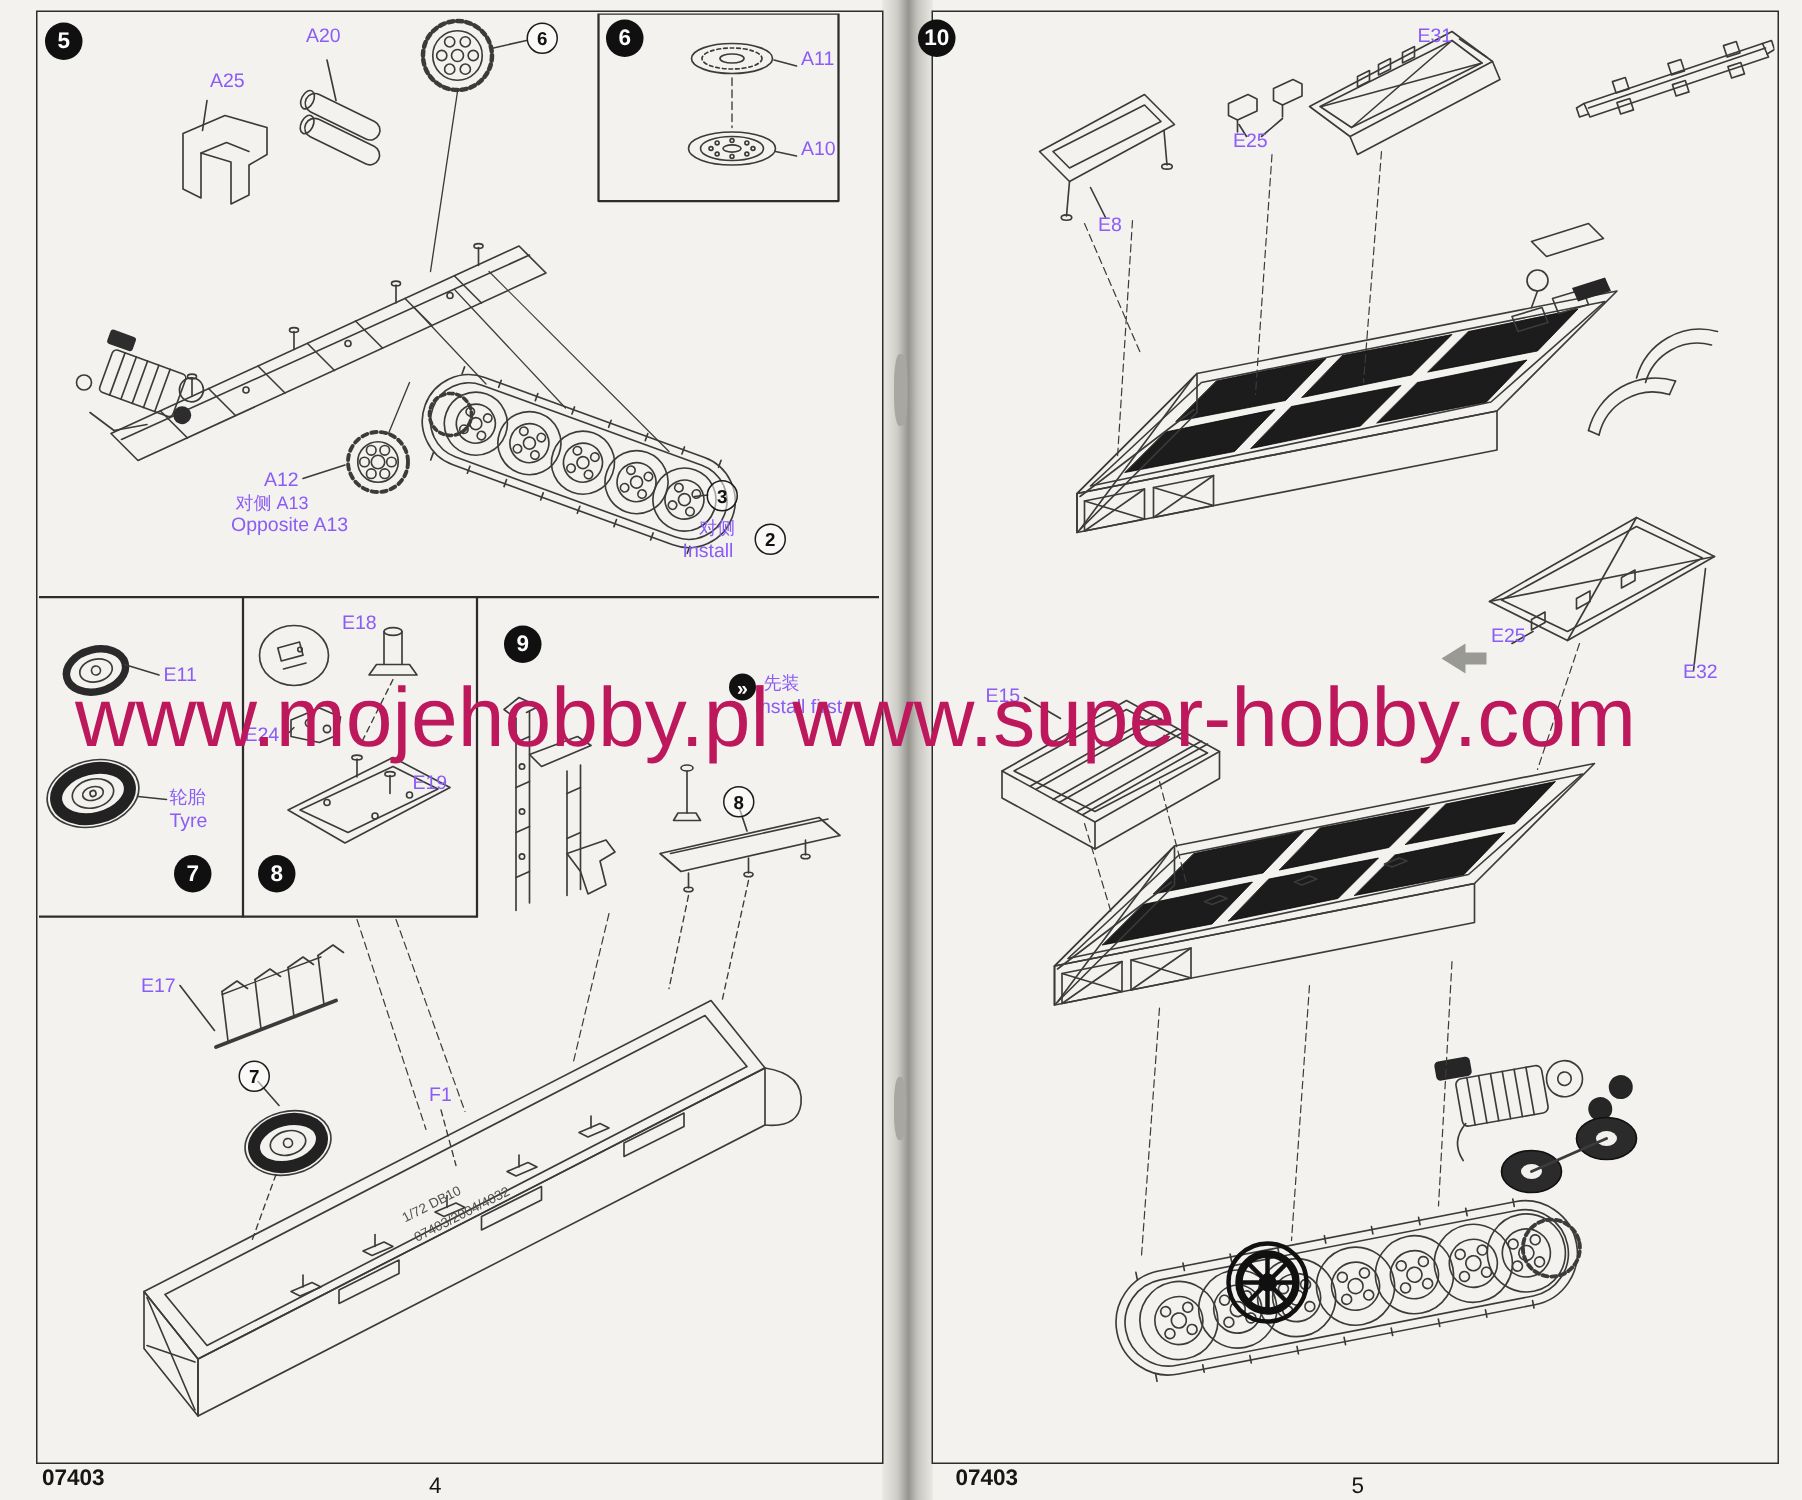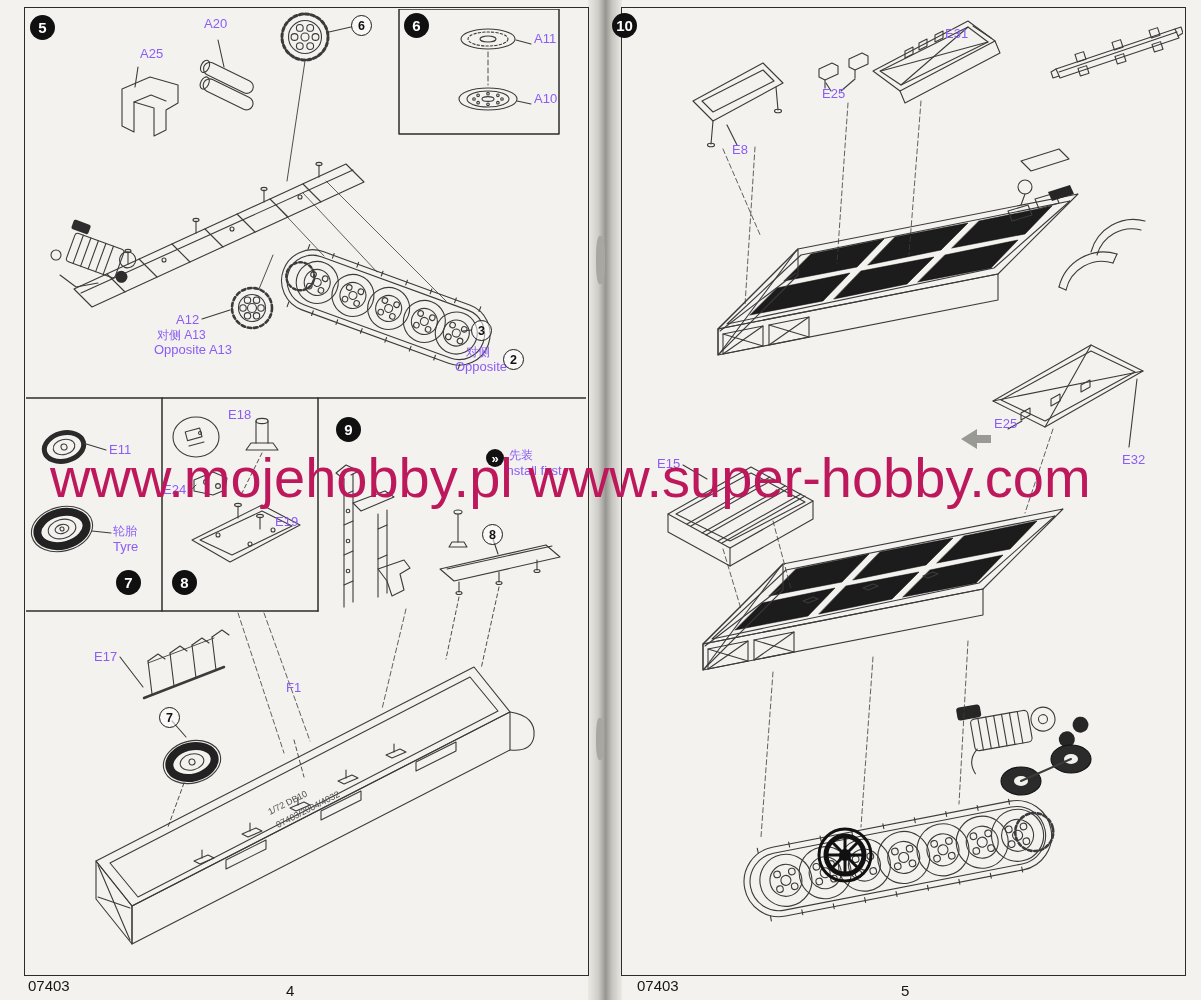--- a/index.html
+++ b/index.html
@@ -4,21 +4,21 @@
 <style>
   html,body{margin:0;padding:0}
   #root{position:relative;width:1201px;height:1000px;background:#f3f2ee;font-family:"Liberation Sans",sans-serif;overflow:hidden;color:#161616}
   svg{position:absolute;overflow:hidden}
   svg text{font-family:"Liberation Sans",sans-serif}
   .lbl{position:absolute;font-size:13px;line-height:1.1;white-space:nowrap;color:#8b5cf6}
   .lbl-cn{font-size:12px}
   .badge{position:absolute;width:25px;height:25px;border-radius:50%;background:#101010;color:#fdfdfd;display:flex;align-items:center;justify-content:center;font-size:15px;font-weight:bold}
   .callout{position:absolute;width:19px;height:19px;border-radius:50%;border:1.6px solid #1c1c1c;display:flex;align-items:center;justify-content:center;font-size:12.5px;font-weight:bold;color:#111;background:rgba(255,255,255,.55)}
   .frame{position:absolute;border:1.6px solid #2c2c2c}
-  .code{position:absolute;font-size:15px;font-weight:normal}
+  .code{position:absolute;font-size:15px;font-weight:bold}
   .pagenum{position:absolute;font-size:15px}
   #watermark{position:absolute;left:50px;top:445px;font-size:56px;color:#be185d;white-space:nowrap;letter-spacing:0}
   #spine{position:absolute;left:588px;top:0;width:34px;height:1000px;background:linear-gradient(90deg,#eceae5 0%,#cfcdc8 30%,#97958f 52%,#c6c4bf 70%,#eceae5 100%)}
   .spine-blob{position:absolute;background:#a9a7a1;border-radius:40%}
   .install-icon{position:absolute;width:18px;height:18px;border-radius:50%;background:#111;color:#fff;display:flex;align-items:center;justify-content:center;font-size:13px;font-weight:bold}
 </style>
 </head>
 <body>
 
 <div id="root">
@@ -560,50 +560,50 @@
 
   <div class="badge" style="left:404px;top:13px">6</div>
   <span class="lbl" style="left:534px;top:32px">A11</span>
   <span class="lbl" style="left:534px;top:92px">A10</span>
 
   <span class="lbl" style="left:176px;top:313px">A12</span>
   <span class="lbl lbl-cn" style="left:157px;top:329px">对侧 A13</span>
   <span class="lbl" style="left:154px;top:343px">Opposite A13</span>
   <div class="callout" style="left:471px;top:320px">3</div>
   <span class="lbl lbl-cn" style="left:466px;top:346px">对侧</span>
-  <span class="lbl" style="left:455px;top:360px">Opposite</span>
+  <span class="lbl" style="left:455px;top:360px">Install</span>
   <div class="callout" style="left:503px;top:349px">2</div>
 
   <span class="lbl" style="left:109px;top:443px">E11</span>
   <span class="lbl lbl-cn" style="left:113px;top:525px">轮胎</span>
   <span class="lbl" style="left:113px;top:540px">Tyre</span>
   <div class="badge" style="left:116px;top:570px">7</div>
   <div class="badge" style="left:172px;top:570px">8</div>
 
   <span class="lbl" style="left:228px;top:408px">E18</span>
   <span class="lbl" style="left:163px;top:483px">E24</span>
   <span class="lbl" style="left:275px;top:515px">E19</span>
 
   <div class="badge" style="left:336px;top:417px">9</div>
   <div class="install-icon" style="left:486px;top:449px">»</div>
   <span class="lbl lbl-cn" style="left:509px;top:449px">先装</span>
   <span class="lbl" style="left:503px;top:464px">Install first</span>
   <div class="callout" style="left:482px;top:524px">8</div>
   <span class="lbl" style="left:94px;top:650px">E17</span>
   <div class="callout" style="left:159px;top:707px">7</div>
-  <span class="lbl" style="left:286px;top:681px">F1</span>
+  <span class="lbl" style="left:286px;top:723px">F1</span>
 
   <span class="code" style="left:28px;top:977px">07403</span>
   <span class="pagenum" style="left:286px;top:982px">4</span>
 
   <div class="badge" style="left:612px;top:13px">10</div>
-  <span class="lbl" style="left:945px;top:27px">E31</span>
+  <span class="lbl" style="left:945px;top:17px">E31</span>
   <span class="lbl" style="left:822px;top:87px">E25</span>
   <span class="lbl" style="left:732px;top:143px">E8</span>
   <span class="lbl" style="left:994px;top:417px">E25</span>
-  <span class="lbl" style="left:1122px;top:453px">E32</span>
+  <span class="lbl" style="left:1122px;top:441px">E32</span>
   <span class="lbl" style="left:657px;top:457px">E15</span>
 
   <span class="code" style="left:637px;top:977px">07403</span>
   <span class="pagenum" style="left:901px;top:982px">5</span>
 
   <div id="watermark">www.mojehobby.pl www.super-hobby.com</div>
 </div>
 
 </body></html>

